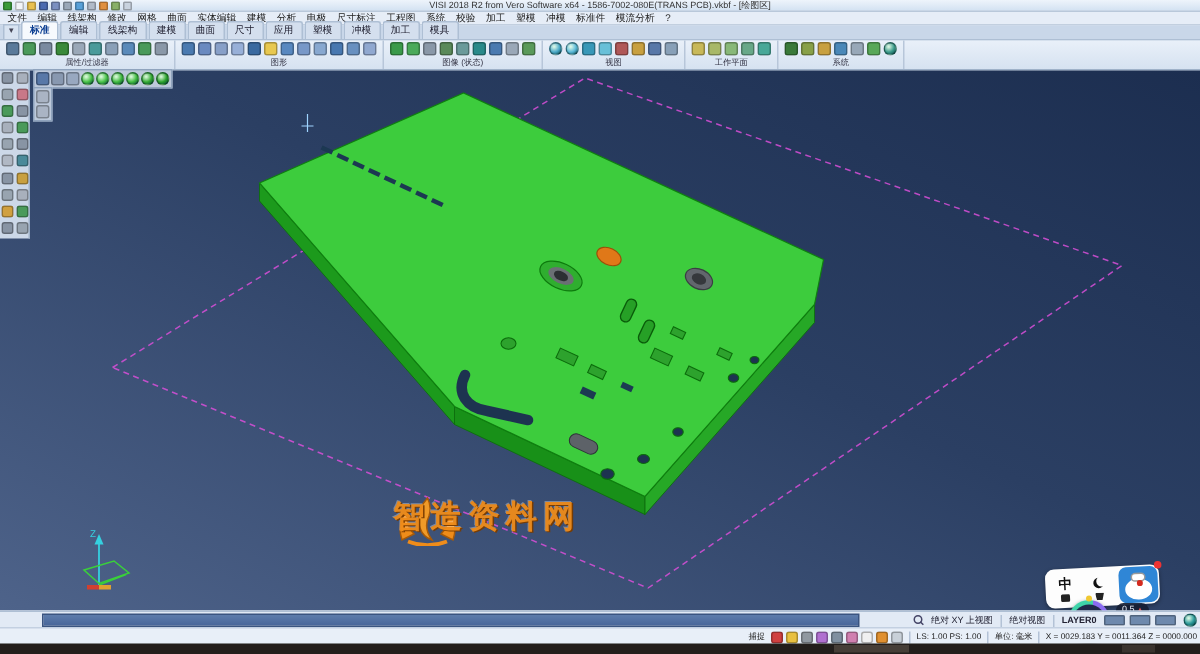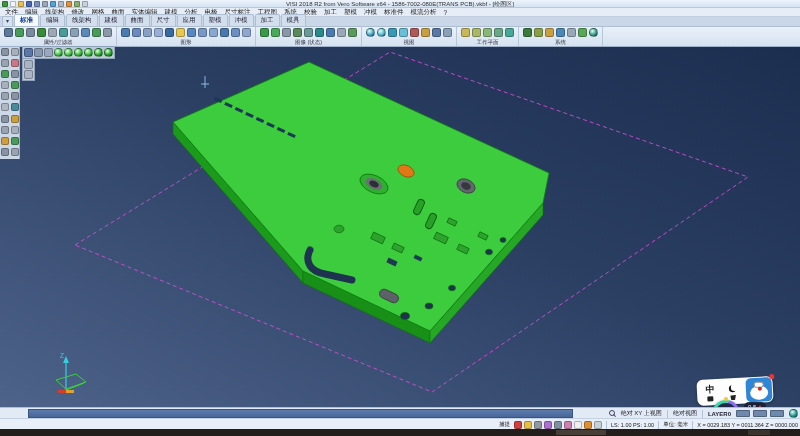--- a/index.html
+++ b/index.html
@@ -351,20 +351,29 @@
         <line x1="66" y1="390" x2="66" y2="360" stroke="#35d0e0" stroke-width="1.2"></line>
         <polygon points="66,356 63,363 69,363" fill="#35d0e0"></polygon>
         <text x="60" y="358" font-size="6.5" fill="#35d0e0" id="ucs-z">Z</text>
         <polygon points="56,380 76,374 86,382 66,389" fill="none" stroke="#3ad03a" stroke-width="1"></polygon>
         <line x1="66" y1="390" x2="84" y2="383" stroke="#3ad03a" stroke-width="1.2"></line>
         <rect x="58" y="390" width="8" height="3" fill="#d04030"></rect>
         <rect x="66" y="390" width="8" height="3" fill="#e0a030"></rect>
       </g>
     </svg>
 
+    <div class="watermark">
+      <svg width="46" height="34" viewBox="0 0 46 34">
+        <path d="M6 30 Q2 18 10 10 Q8 20 14 26 Z" fill="#ef8c1a" stroke="#a85a08" stroke-width="1"></path>
+        <path d="M23 2 Q14 12 18 22 Q20 28 26 30 Q20 22 24 14 Q26 8 23 2 Z" fill="#f09a28" stroke="#a85a08" stroke-width="1"></path>
+        <path d="M40 30 Q44 18 36 10 Q38 20 32 26 Z" fill="#ef8c1a" stroke="#a85a08" stroke-width="1"></path>
+        <path d="M10 31 Q23 36 36 31" fill="none" stroke="#ef8c1a" stroke-width="2.5"></path>
+      </svg>
+      <span class="wm-text">智造资料网</span>
+    </div>
 
     <div class="ime">
       <div class="ime-left">
         <span class="ime-cn">中</span>
         <span class="moon"></span>
         <span class="mini"></span>
         <span class="mini" style="clip-path:polygon(0 0,100% 0,80% 100%,20% 100%);"></span>
       </div>
       <div class="dora">
         <div class="dora-face"></div>

